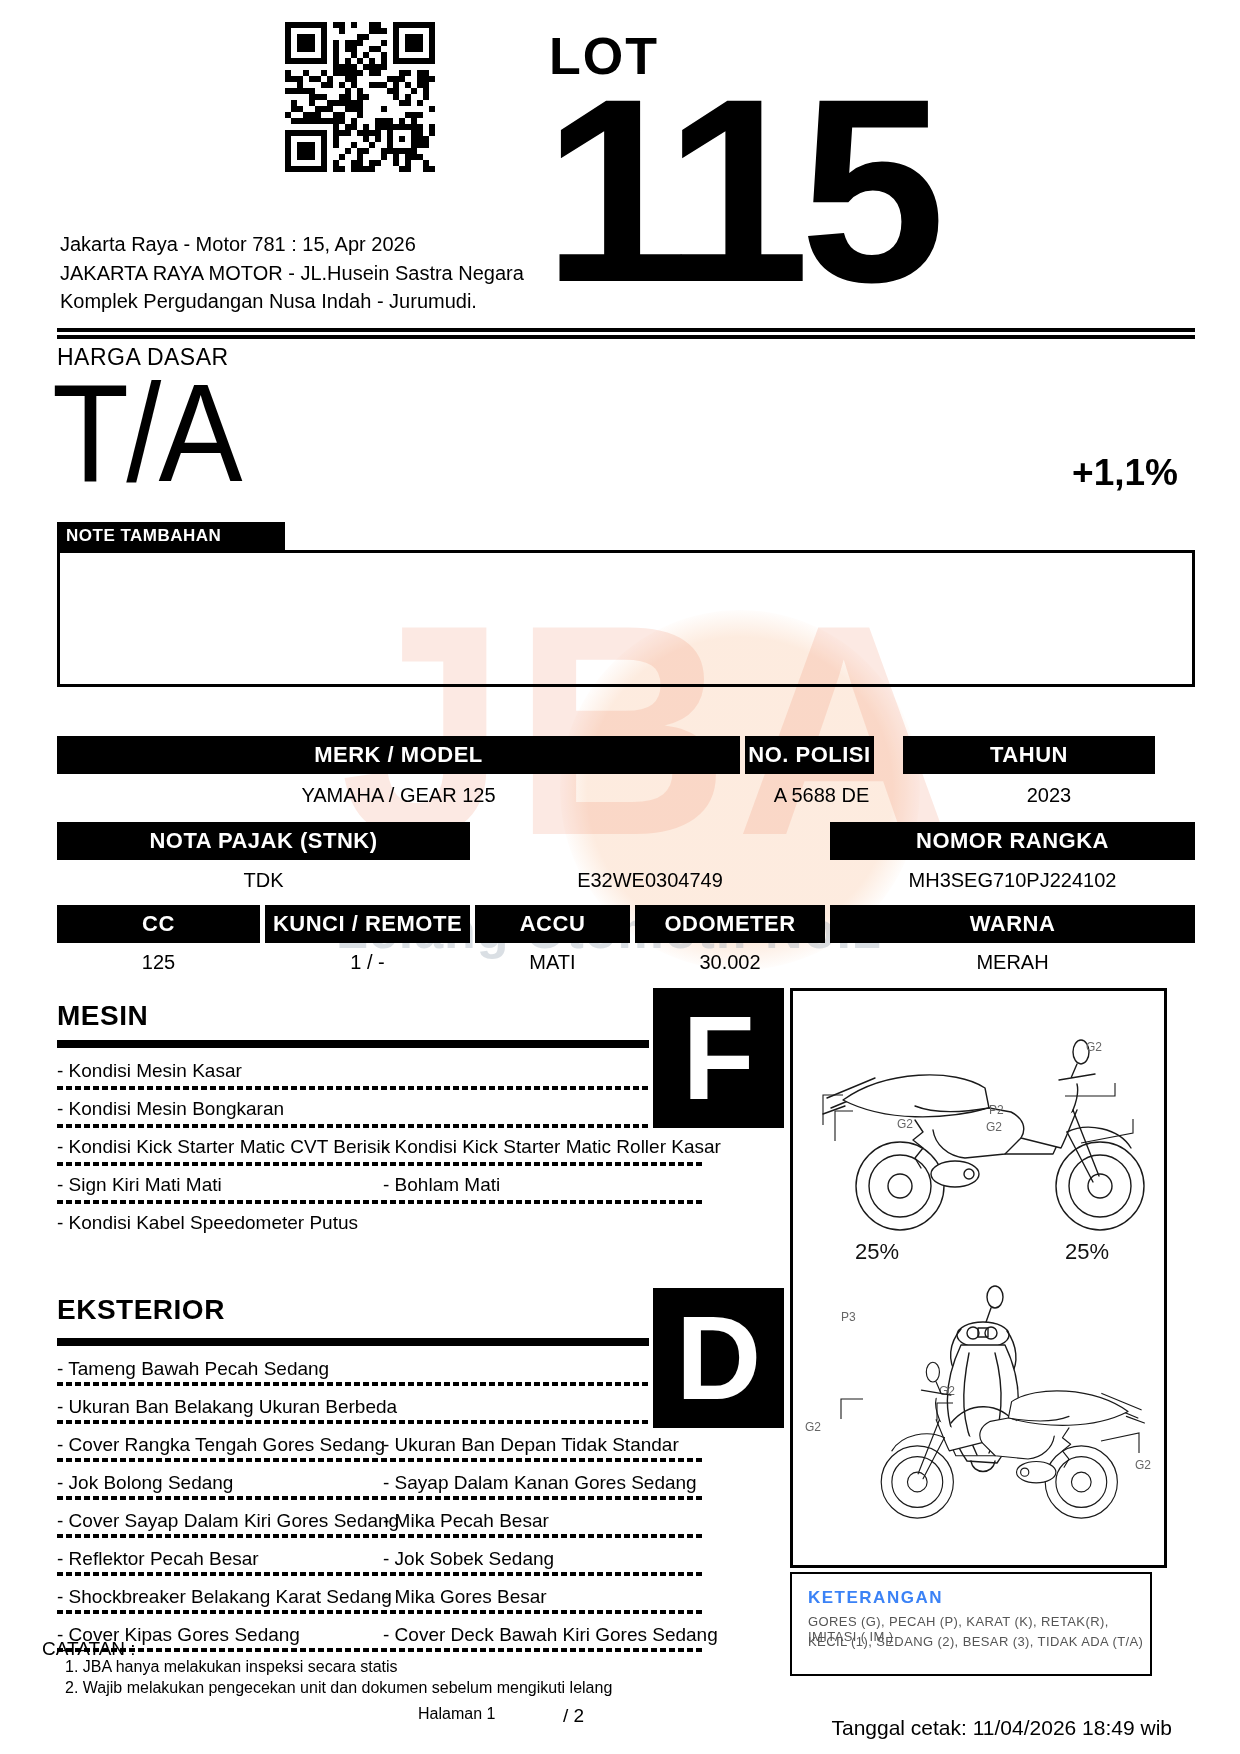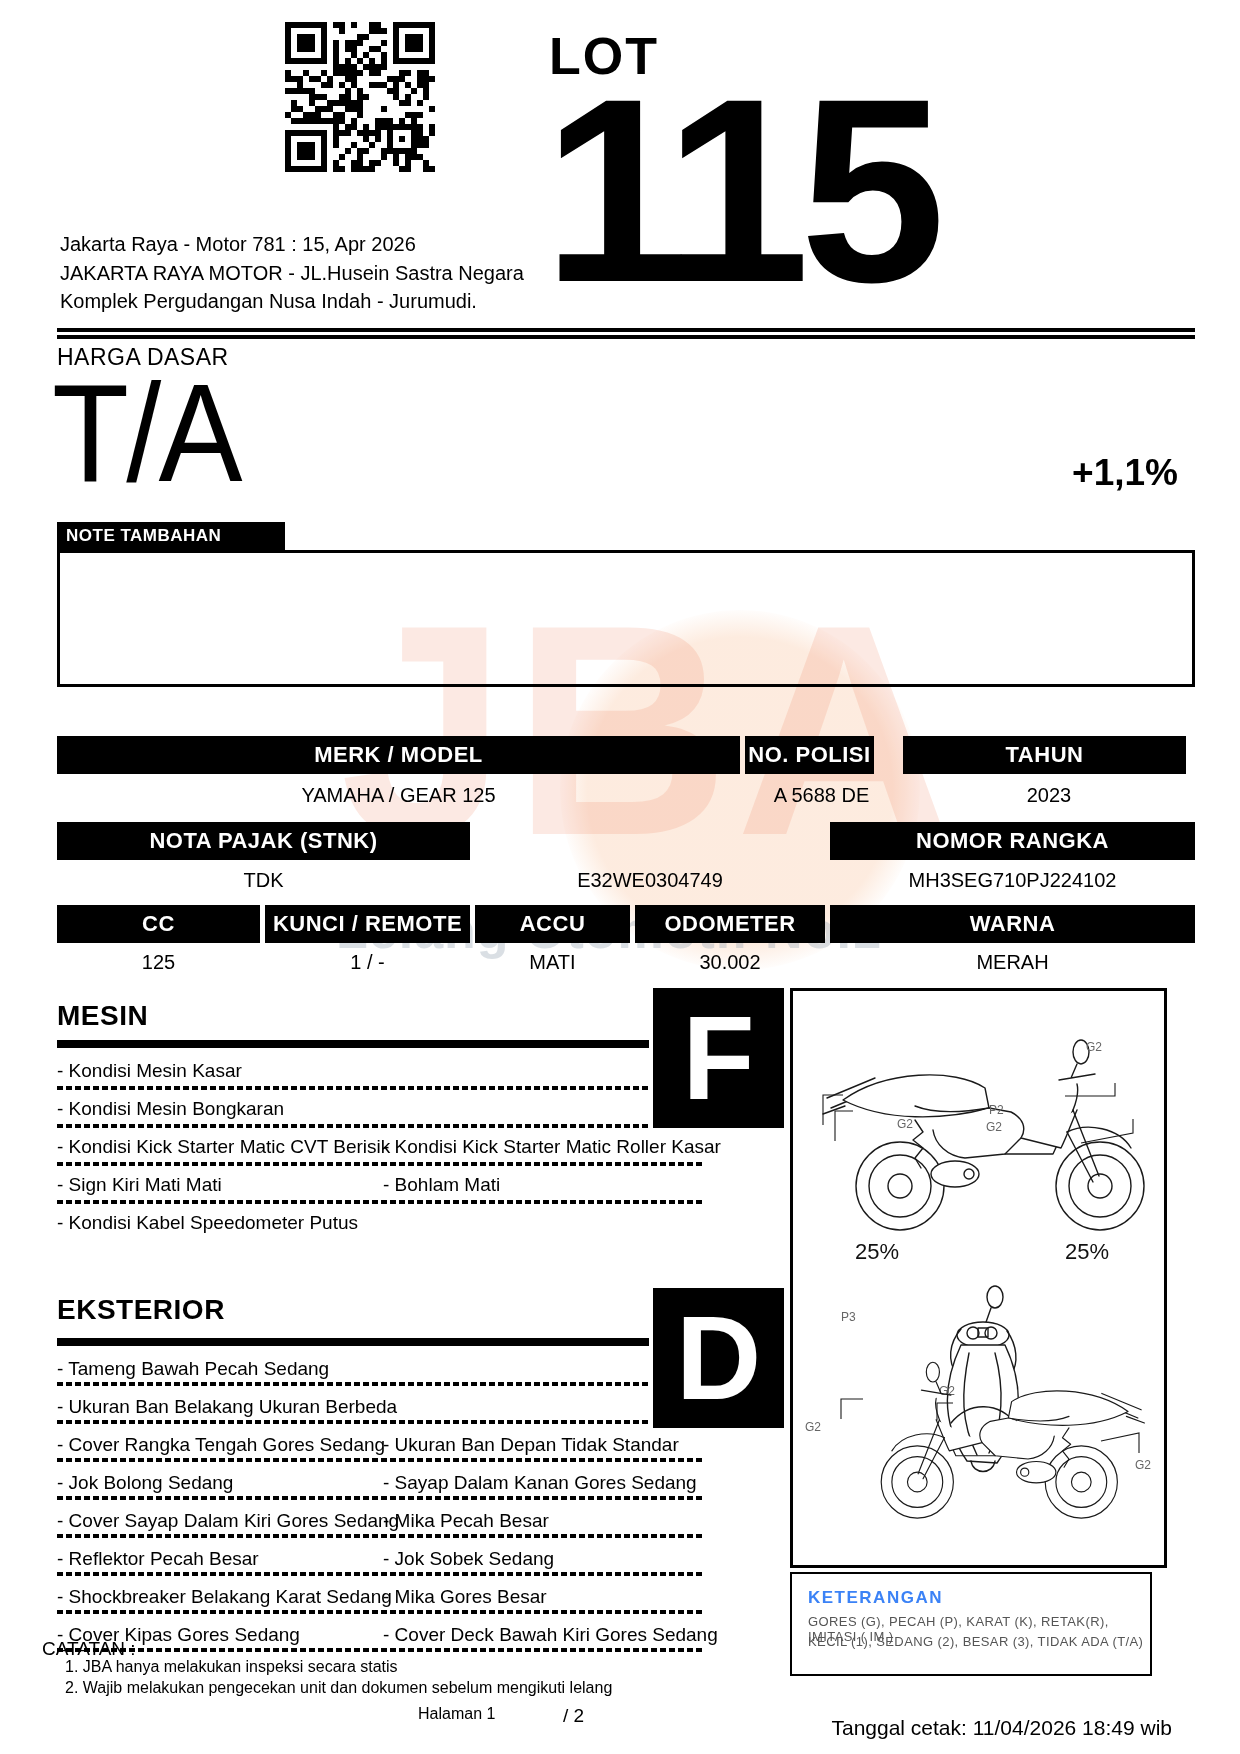--- a/index.html
+++ b/index.html
@@ -303,21 +303,21 @@
 
   <div class="abs harga-label">HARGA DASAR</div>
   <div class="abs harga-value">T/A</div>
   <div class="abs increment">+1,1%</div>
 
   <div class="abs note-tab">NOTE TAMBAHAN</div>
   <div class="abs note-box"></div>
 
   <div class="abs hcell" style="left:57px;top:736px;width:683px">MERK / MODEL</div>
   <div class="abs hcell" style="left:745px;top:736px;width:129px">NO. POLISI</div>
-  <div class="abs hcell" style="left:903px;top:736px;width:283px">TAHUN</div>
+  <div class="abs hcell" style="left:903px;top:736px;width:252px">TAHUN</div>
   <div class="abs vcell" style="left:57px;top:784px;width:683px">YAMAHA / GEAR 125</div>
   <div class="abs vcell" style="left:745px;top:784px;width:153px">A 5688 DE</div>
   <div class="abs vcell" style="left:903px;top:784px;width:292px">2023</div>
 
   <div class="abs hcell" style="left:57px;top:822px;width:413px">NOTA PAJAK (STNK)</div>
   <div class="abs vcell" style="left:57px;top:869px;width:413px">TDK</div>
   <div class="abs hcell" style="left:830px;top:822px;width:365px">NOMOR RANGKA</div>
   <div class="abs vcell" style="left:475px;top:869px;width:350px">E32WE0304749</div>
   <div class="abs vcell" style="left:830px;top:869px;width:365px">MH3SEG710PJ224102</div>
 

